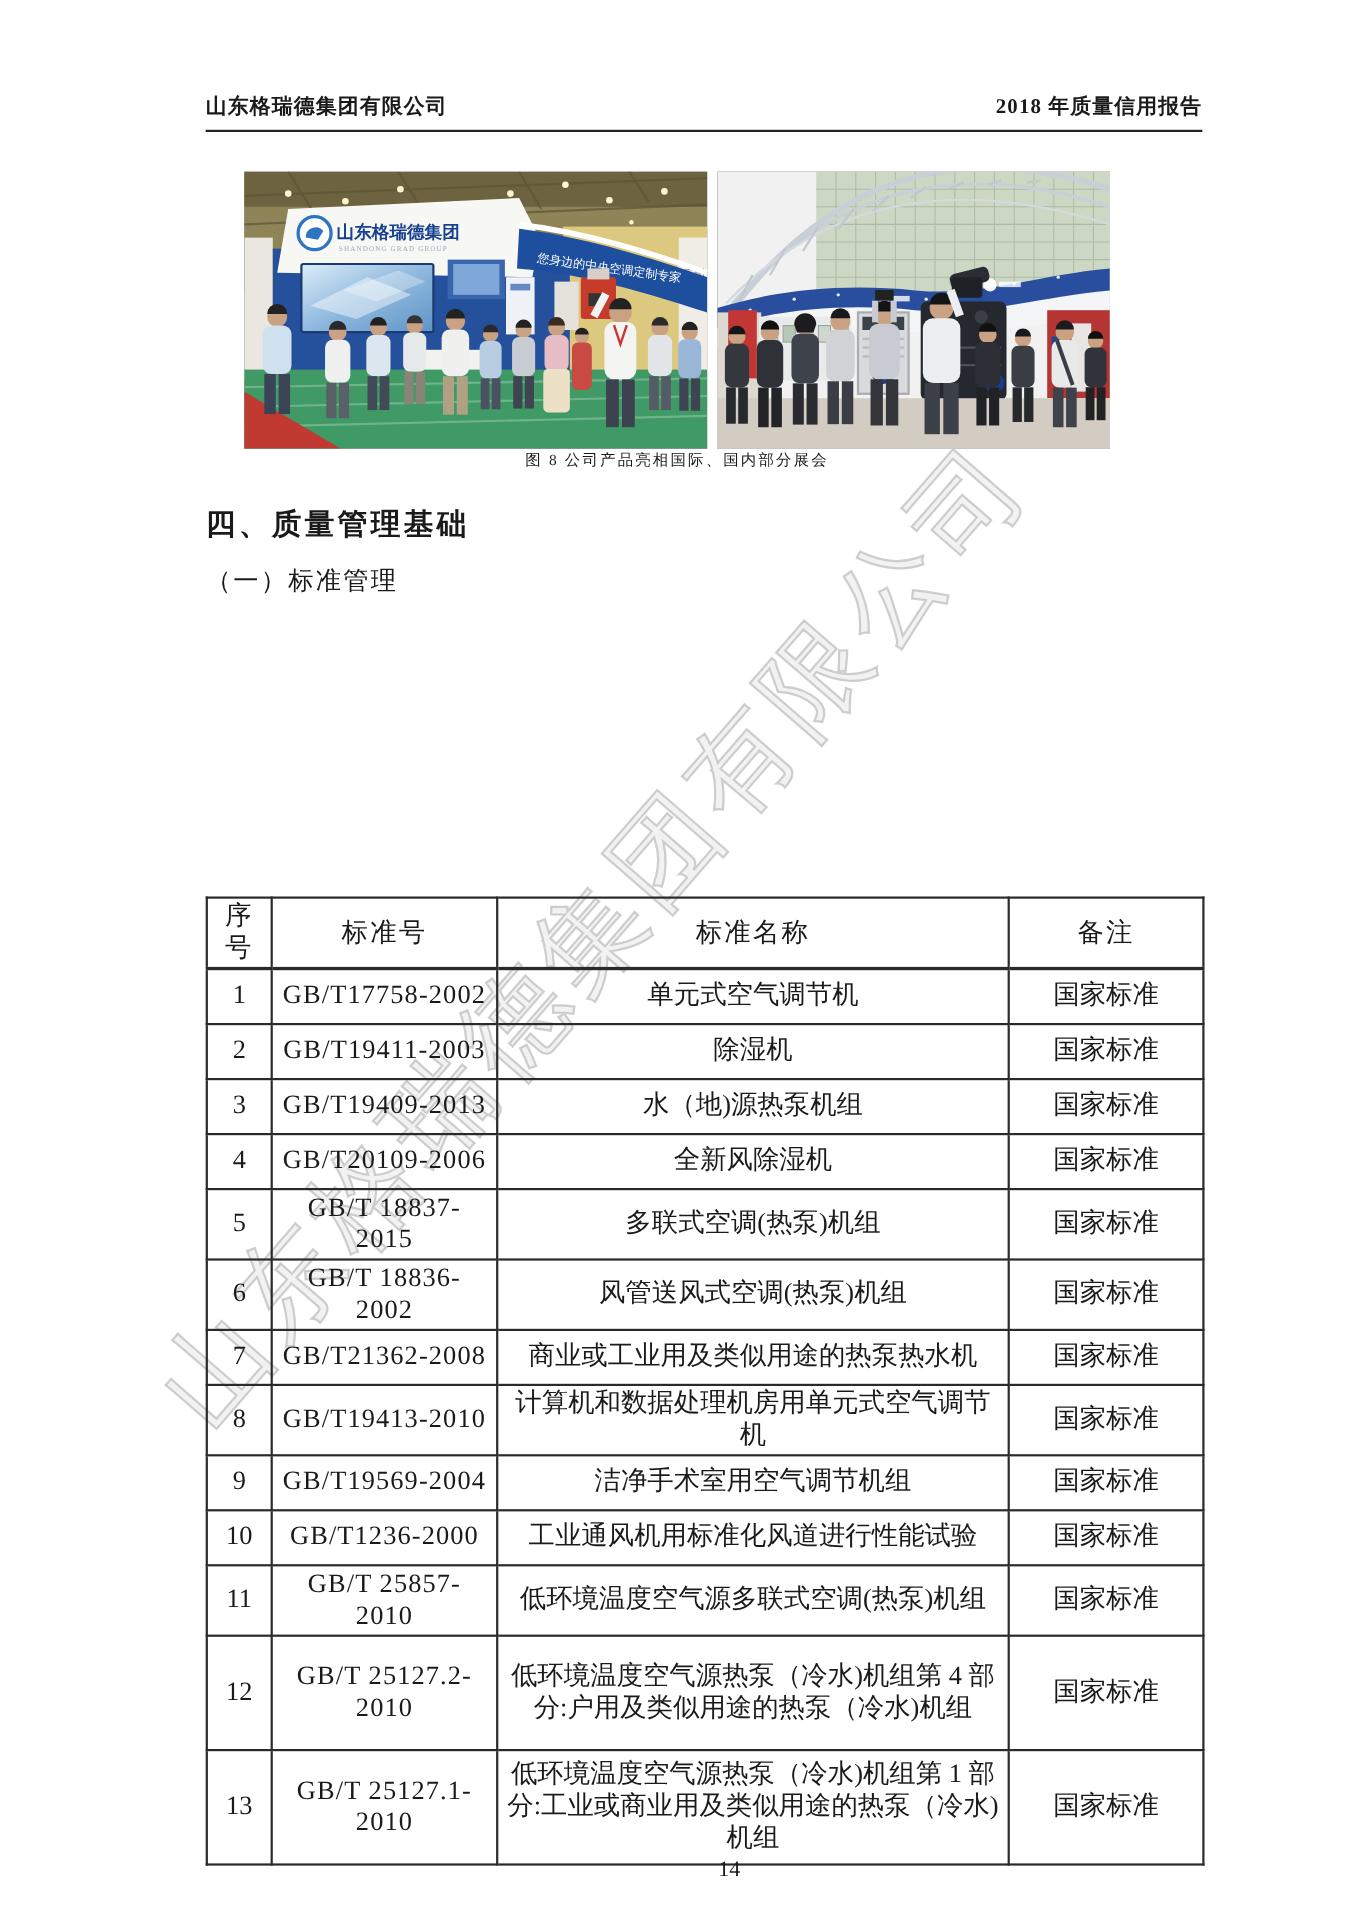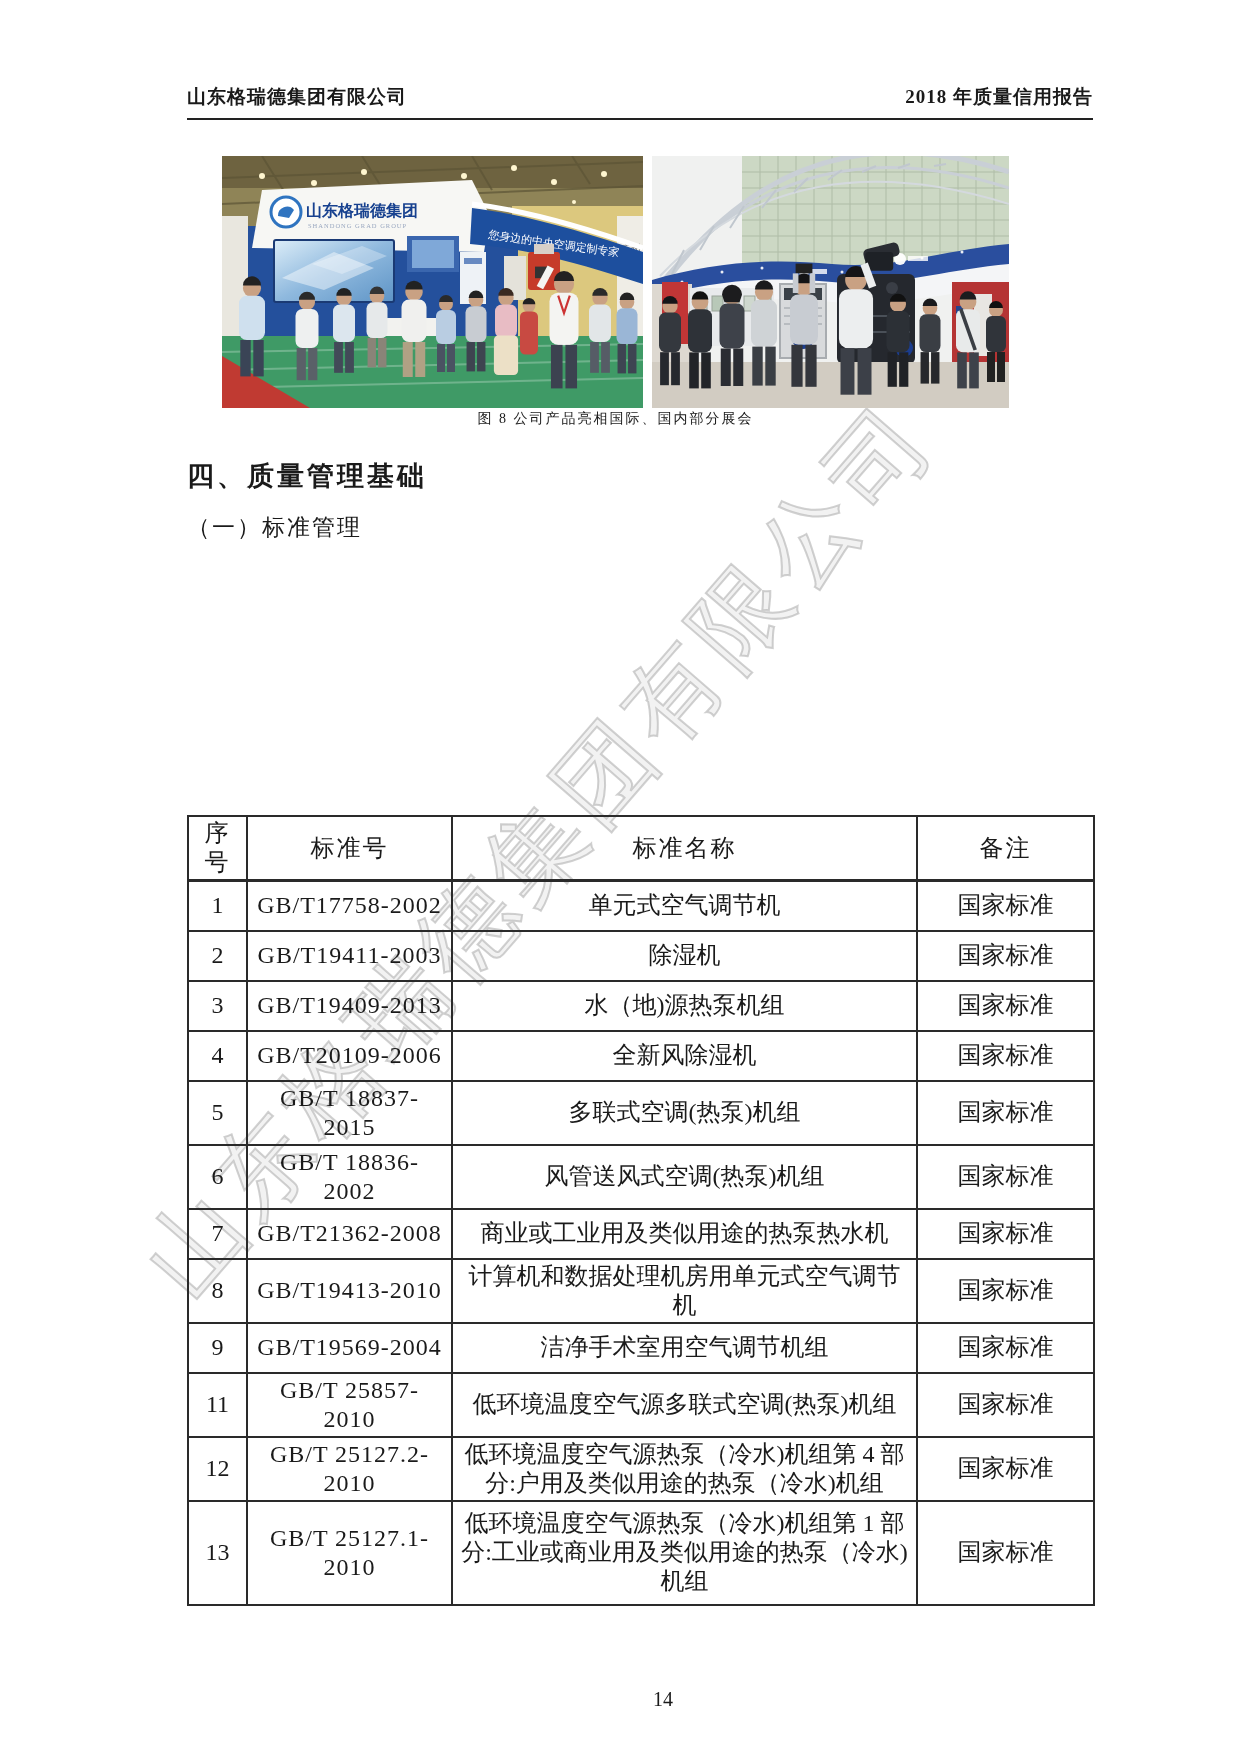--- a/index.html
+++ b/index.html
@@ -464,20 +464,26 @@
           <td class="col2">计算机和数据处理机房用单元式空气调节机</td>
           <td class="col3">国家标准</td>
         </tr>
         <tr>
           <td class="col0">9</td>
           <td class="col1">GB/T19569-2004</td>
           <td class="col2">洁净手术室用空气调节机组</td>
           <td class="col3">国家标准</td>
         </tr>
         <tr>
+          <td class="col0">10</td>
+          <td class="col1">GB/T1236-2000</td>
+          <td class="col2">工业通风机用标准化风道进行性能试验</td>
+          <td class="col3">国家标准</td>
+        </tr>
+        <tr>
           <td class="col0">11</td>
           <td class="col1">GB/T 25857-2010</td>
           <td class="col2">低环境温度空气源多联式空调(热泵)机组</td>
           <td class="col3">国家标准</td>
         </tr>
         <tr>
           <td class="col0">12</td>
           <td class="col1">GB/T 25127.2-2010</td>
           <td class="col2">低环境温度空气源热泵（冷水)机组第 4 部分:户用及类似用途的热泵（冷水)机组</td>
           <td class="col3">国家标准</td>

